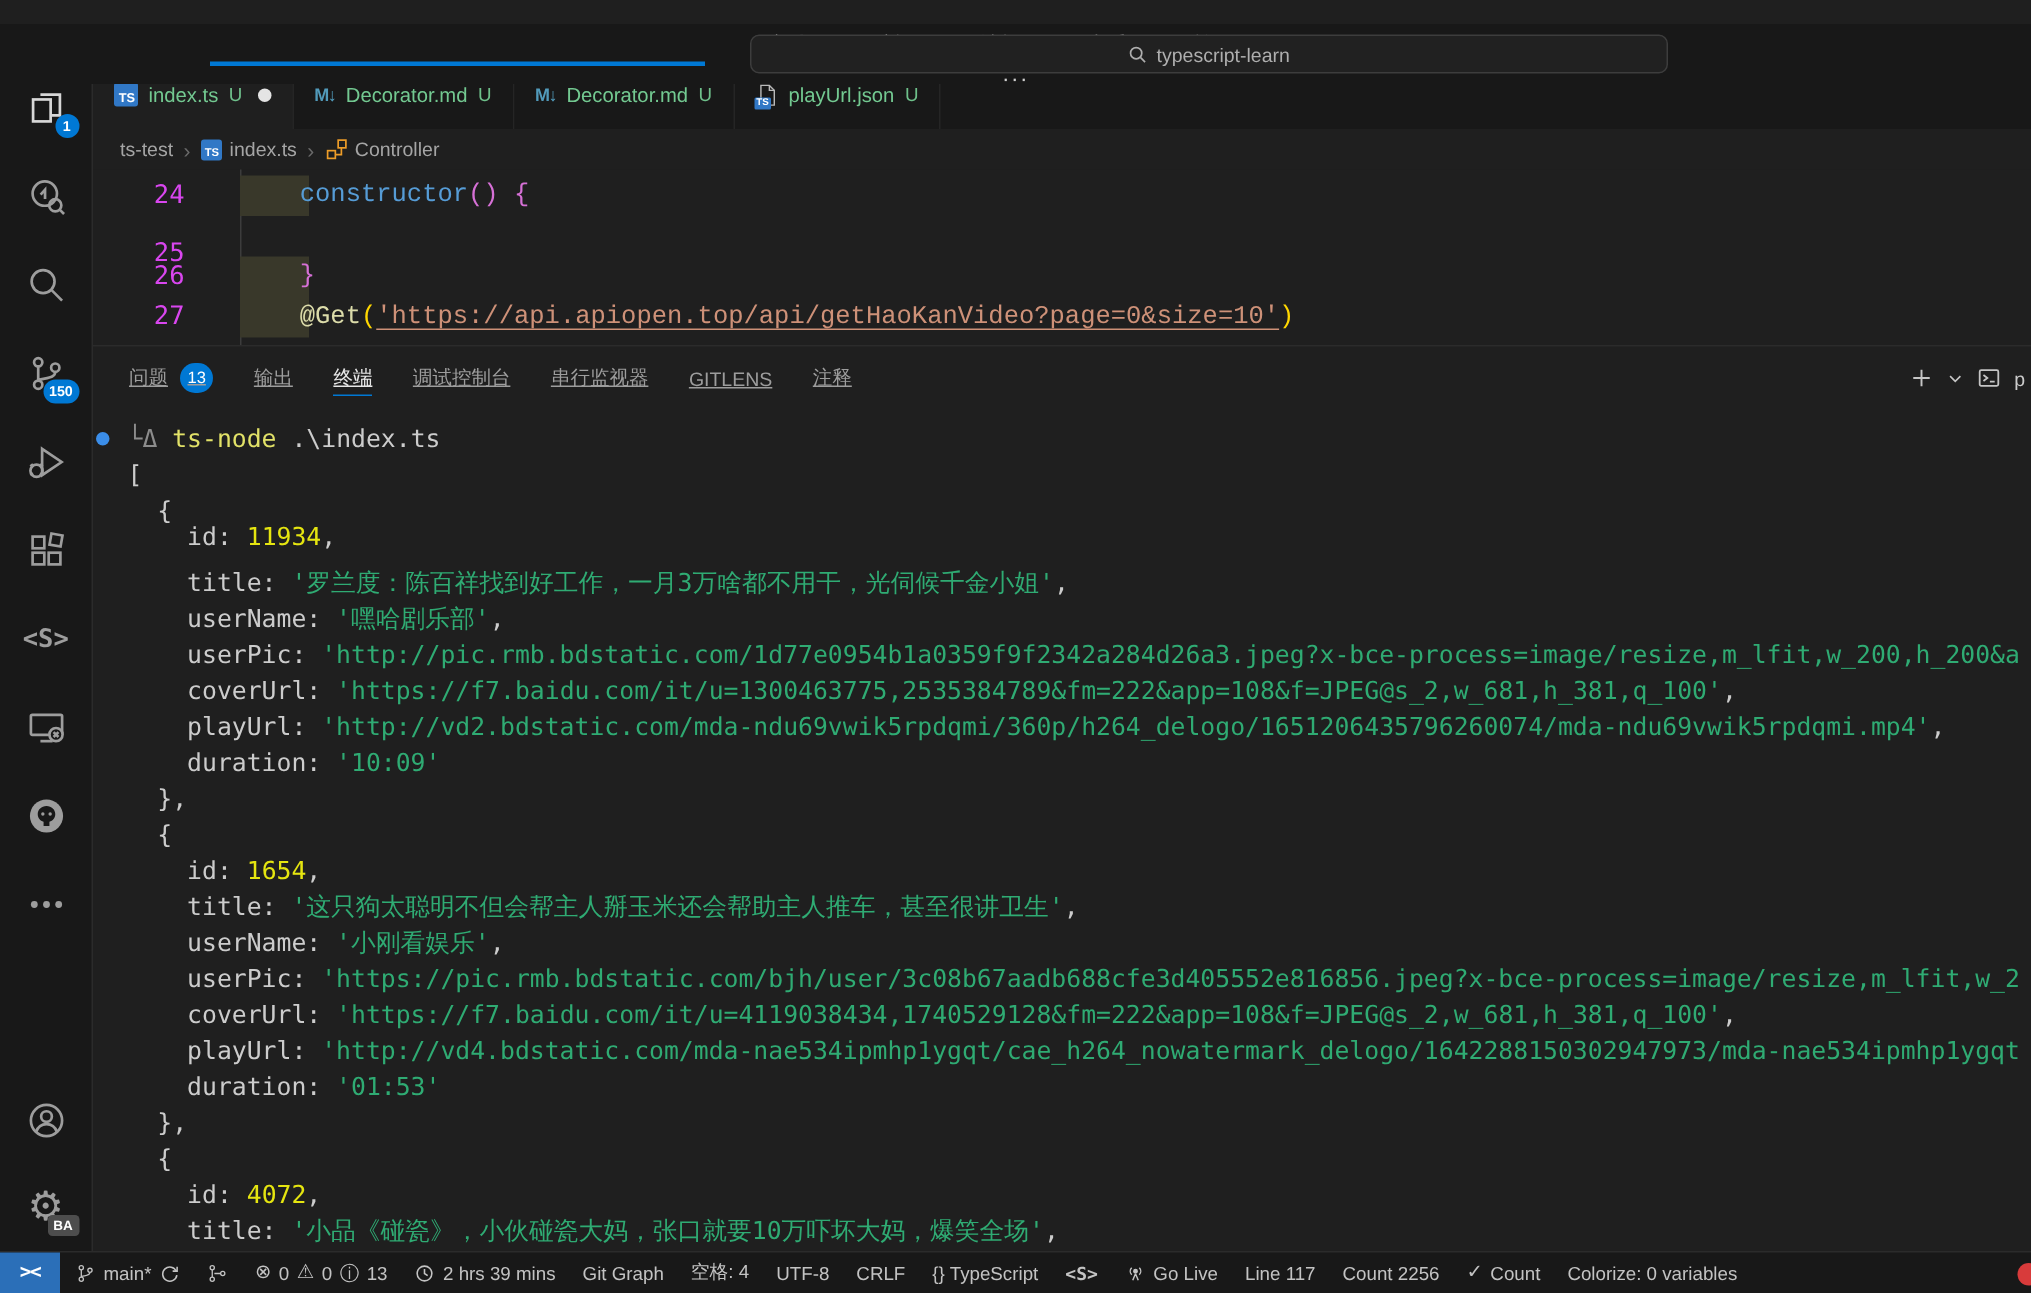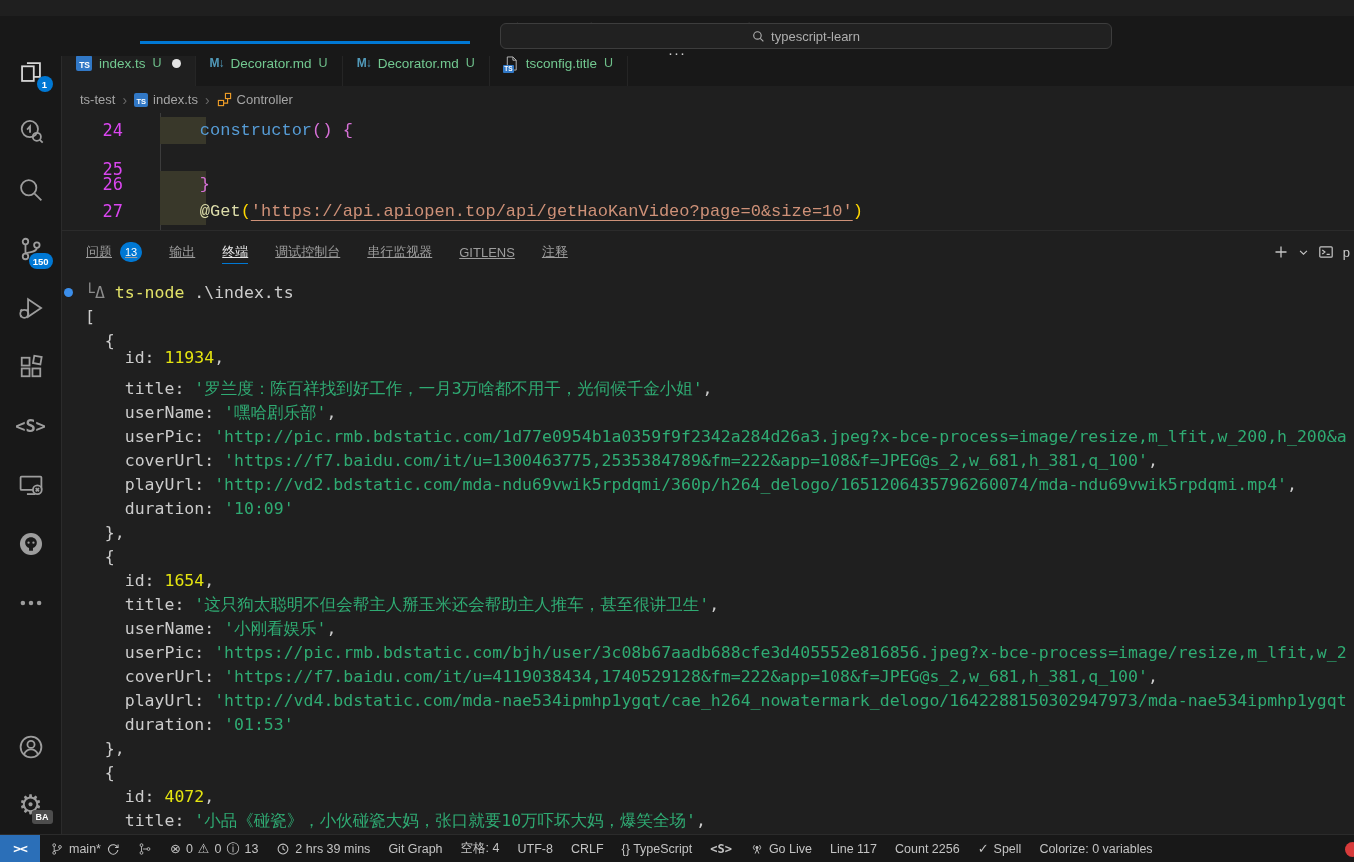--- a/index.html
+++ b/index.html
@@ -219,21 +219,21 @@
       <span class="flag">U</span>
     </div>
     <div class="tab">
       <span class="cfgicon">
         <svg viewBox="0 0 16 17" fill="none" stroke="#b9b9b9">
           <path d="M3.5 1.5h6l3.5 3.5v10.5h-9.5z"></path>
           <path d="M9.5 1.5v3.5H13"></path>
         </svg>
         <b>TS</b>
       </span>
-      <span>tsconfig.title</span>
+      <span>playUrl.json</span>
       <span class="flag">U</span>
     </div>
   </div>
 <div id="progressbar"></div>
 
 <div id="breadcrumb">
     <span class="bc-item">
       <span>ts-test</span>
     </span>
     <span class="bc-sep">›</span>
@@ -414,20 +414,20 @@
         <span>Go Live</span>
       </div>
       <div class="sb-item">
         <span>Line 117</span>
       </div>
       <div class="sb-item">
         <span>Count 2256</span>
       </div>
       <div class="sb-item">
         <span class="sb-glyph">✓</span>
-        <span>Spell</span>
+        <span>Count</span>
       </div>
       <div class="sb-item">
         <span>Colorize: 0 variables</span>
       </div>
     </div>
   <div id="sb-reddot"></div>
 </div>
 
 </body></html>

